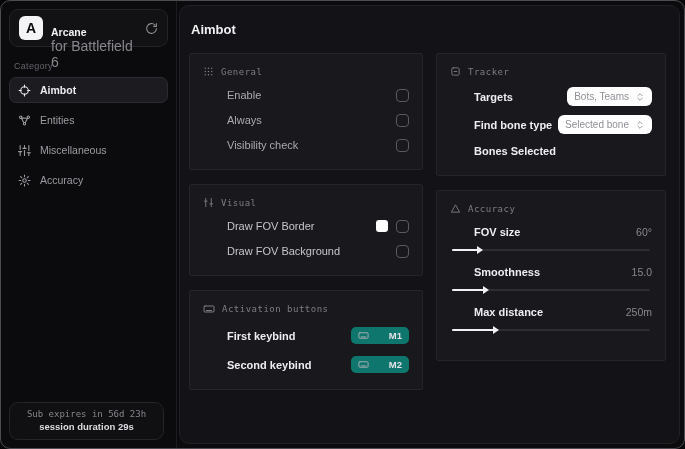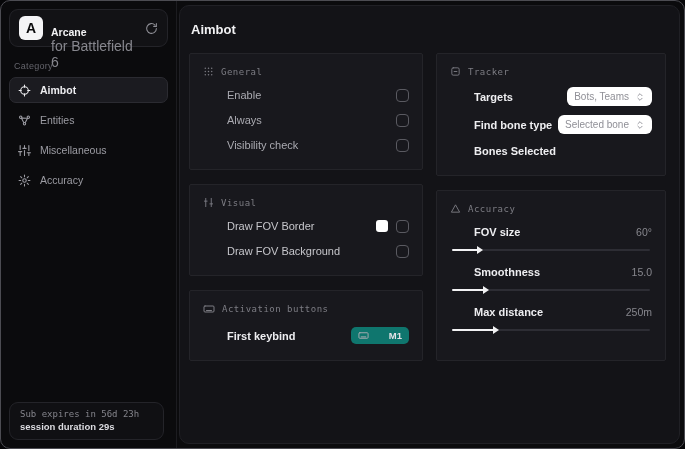--- a/index.html
+++ b/index.html
@@ -42,20 +42,21 @@
     color:#9c9ca3; font-size:10.5px; cursor:pointer;
   }
   .nav-item .nav-icon { display:flex; align-items:center; }
   .nav-item.active {
     background:#1b1b20; border-color:#2b2b31; color:#ededf0; font-weight:700;
   }
   .sidebar-footer {
     position:absolute; left:8px; right:12px; bottom:8px;
     border:1px solid #242429; border-radius:9px; background:#101013;
     padding:6px 10px 7px;
+    text-align:center;
   }
   .footer-line1 {
     font-family:"DejaVu Sans Mono", monospace;
     font-size:9px; color:#85858c; margin-bottom:2px; white-space:nowrap;
   }
   .footer-line2 { font-size:9.5px; font-weight:700; color:#dcdce1; }
 
   
   .main-panel {
     position:absolute; left:178px; top:4px; right:4px; bottom:4px;
@@ -288,20 +289,32 @@
             <span class="keybind-btn">
               <span class="k-icon">
                 <svg width="11" height="11" viewBox="0 0 24 24" fill="none" stroke="currentColor" stroke-width="2" stroke-linecap="round">
                   <rect x="2" y="6" width="20" height="12" rx="2"></rect>
                     <path d="M7 15h10"></path>
                 </svg>
               </span>
               <span>M1</span>
             </span>
           </div>
+          <div class="row" style="margin-top:12px">
+            <span class="row-label bright">Second keybind</span>
+            <span class="keybind-btn">
+              <span class="k-icon">
+                <svg width="11" height="11" viewBox="0 0 24 24" fill="none" stroke="currentColor" stroke-width="2" stroke-linecap="round">
+                  <rect x="2" y="6" width="20" height="12" rx="2"></rect>
+                    <path d="M7 15h10"></path>
+                </svg>
+              </span>
+              <span>M2</span>
+            </span>
+          </div>
         </div>
       </div>
 
       <div class="col-right">
 
         <div class="card">
           <div class="card-title">
             <span class="t-icon">
               <svg width="11" height="11" viewBox="0 0 24 24" fill="none" stroke="currentColor" stroke-width="2" stroke-linecap="round">
                 <rect x="4" y="4" width="16" height="16" rx="3"></rect>

